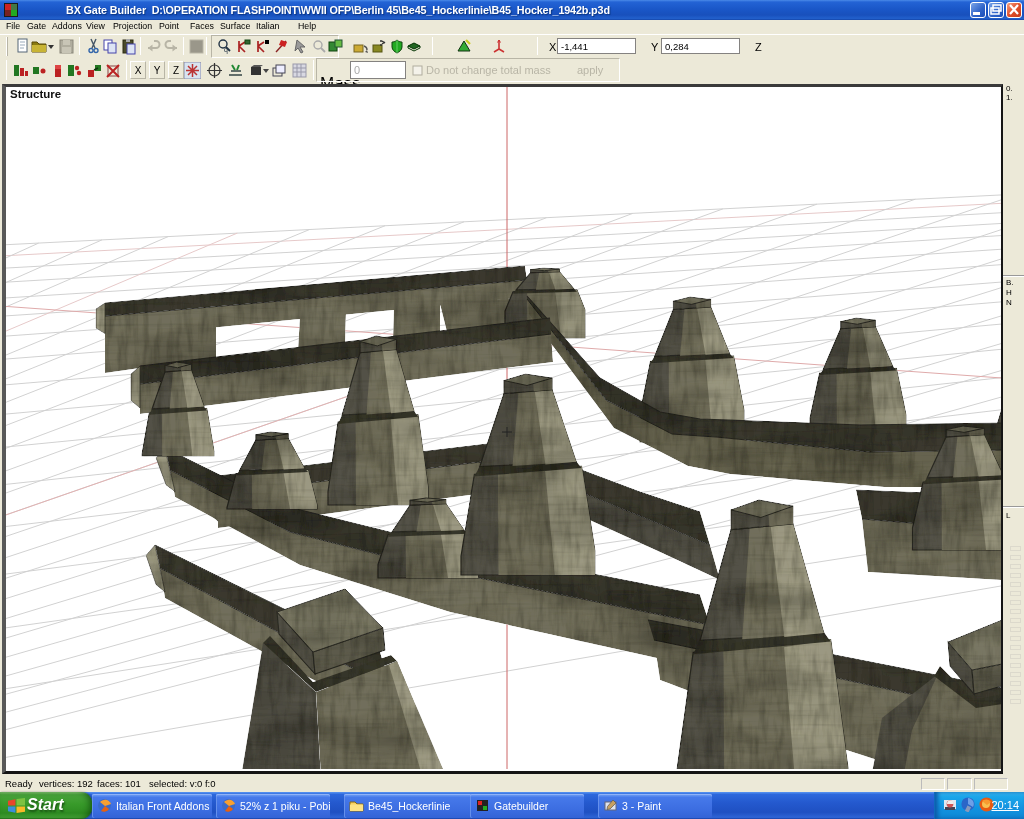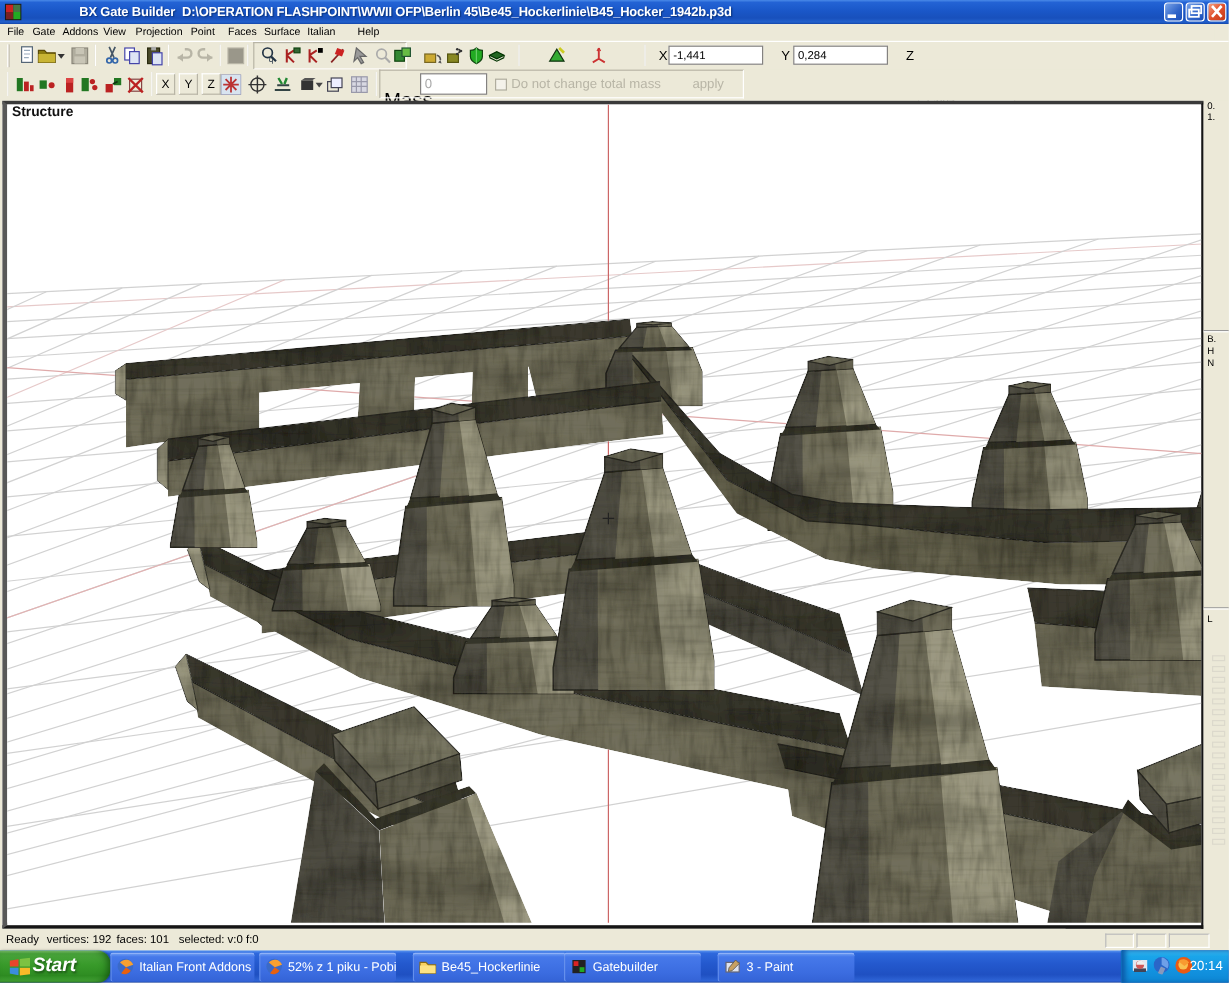--- a/index.html
+++ b/index.html
@@ -30,21 +30,21 @@
   text-shadow:1px 2px 2px #1a5414; box-shadow:inset -4px 0 8px -3px #0f4a0c, 1px 0 2px #00000060; }
 .winflag { position:absolute; left:8px; top:6px; width:17px; height:16px; }
 .task { position:absolute; top:2px; height:24px; border-radius:2px;
   background:linear-gradient(180deg,#77A5F5 0%,#4679EA 14%,#3B6CE0 70%,#3463D6 100%);
   box-shadow:inset 0 1px 0 #8FB2F8, inset 1px 0 0 #6590EC; color:#fff; font-size:10.5px; line-height:24px; padding-left:24px;
   white-space:nowrap; overflow:hidden; }
 .task .ticon { position:absolute; left:5px; top:4px; width:15px; height:15px; }
 .tray { position:absolute; right:0; top:0; width:90px; height:27px;
   background:linear-gradient(180deg,#3FBEF5 0%,#1BA6EA 18%,#1292E0 60%,#0E88D4 100%);
   border-left:1px solid #0E6ABB; box-shadow:inset 3px 0 4px #0c5aa8; }
-.trayclock { position:absolute; right:5px; top:7px; color:#fff; font-size:11px; }
+.trayclock { position:absolute; right:5px; top:7px; color:#fff; font-size:11px;text-decoration:underline; }
 </style></head>
 <body>
 
 <div class="titlebar">
   <svg style="position:absolute;left:4px;top:3px" width="14" height="14" viewBox="0 0 14 14">
       <rect width="14" height="14" fill="#1a1a1a"></rect>
       <rect x="1" y="1" width="6" height="6" fill="#c22"></rect>
       <rect x="7" y="7" width="6" height="6" fill="#2a2"></rect>
       <rect x="7" y="1" width="6" height="6" fill="#474"></rect>
       <rect x="1" y="7" width="6" height="6" fill="#722"></rect>

